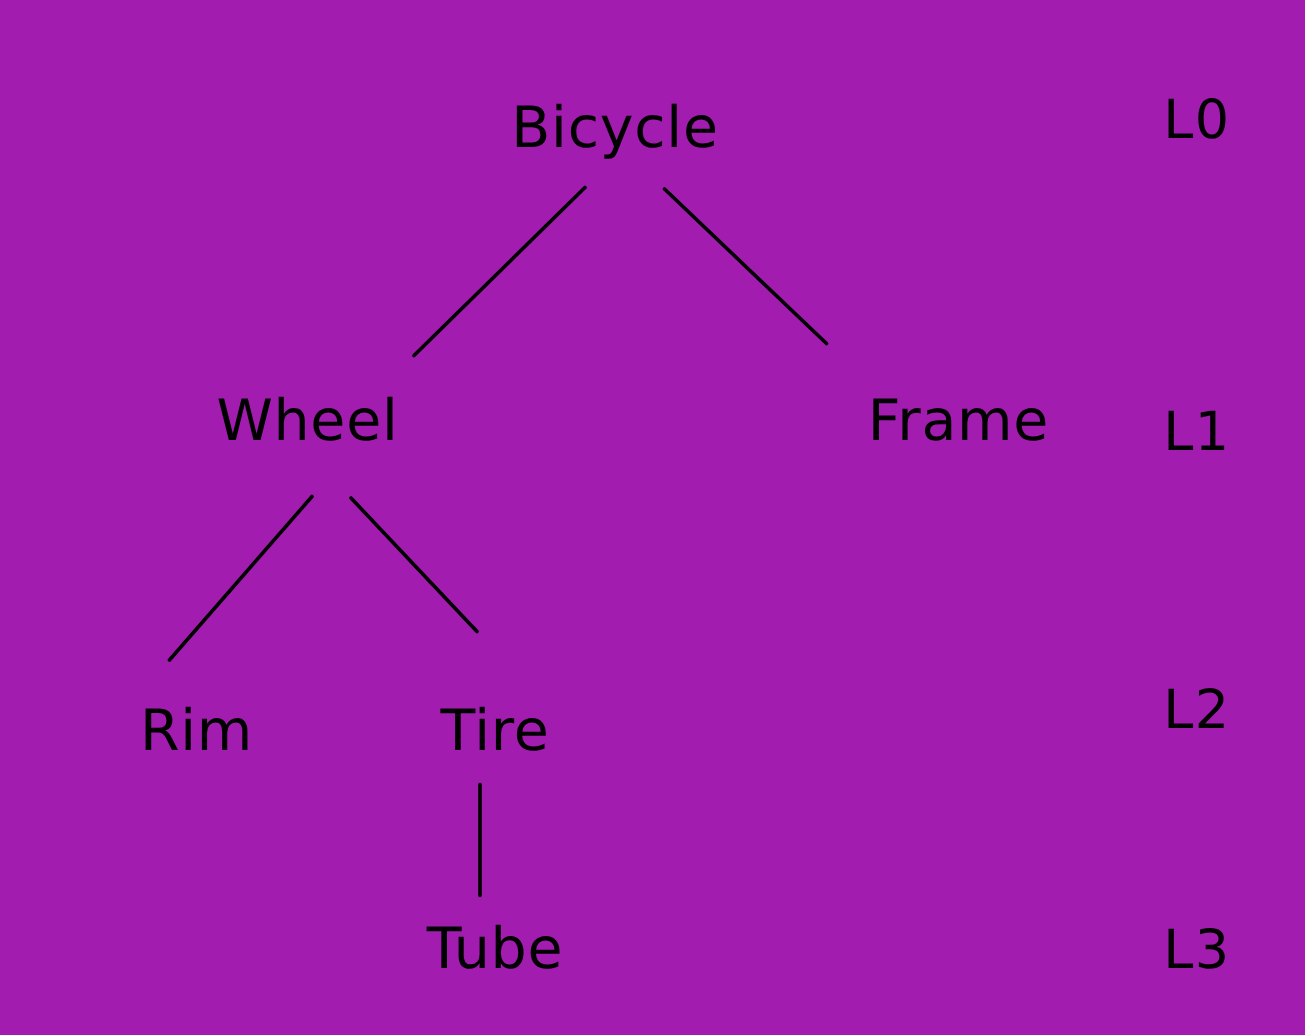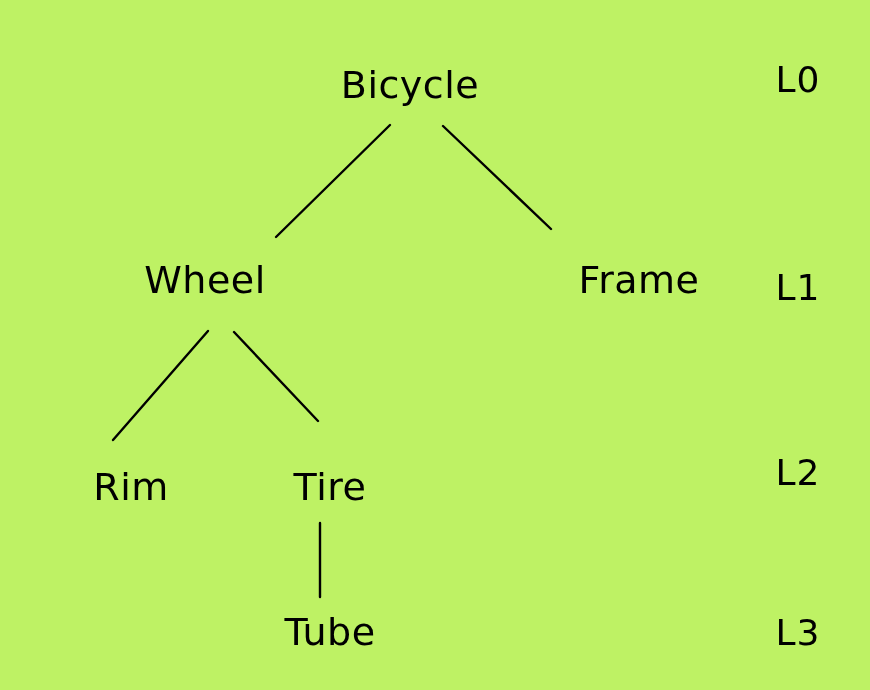--- a/index.html
+++ b/index.html
@@ -38,21 +38,21 @@
   .edge-line {
     stroke: #000000;
     stroke-width: 2.4;
     stroke-linecap: round;
     fill: none;
   }
 </style>
 </head>
 <body>
 
-<div id="canvas" style="background: #bef264;">
+<div id="canvas" style="background: #a21caf;">
   <svg class="diagram" viewBox="0 0 870 690" xmlns="http://www.w3.org/2000/svg">
 
     <g>
       <line class="edge-line" x1="390" y1="125" x2="276" y2="237" stroke="#000000"></line>
       <line class="edge-line" x1="443" y1="126" x2="551" y2="229" stroke="#000000"></line>
       <line class="edge-line" x1="208" y1="331" x2="113" y2="440" stroke="#000000"></line>
       <line class="edge-line" x1="234" y1="332" x2="318" y2="421" stroke="#000000"></line>
       <line class="edge-line" x1="320" y1="523" x2="320" y2="597" stroke="#000000"></line>
     </g>
 

